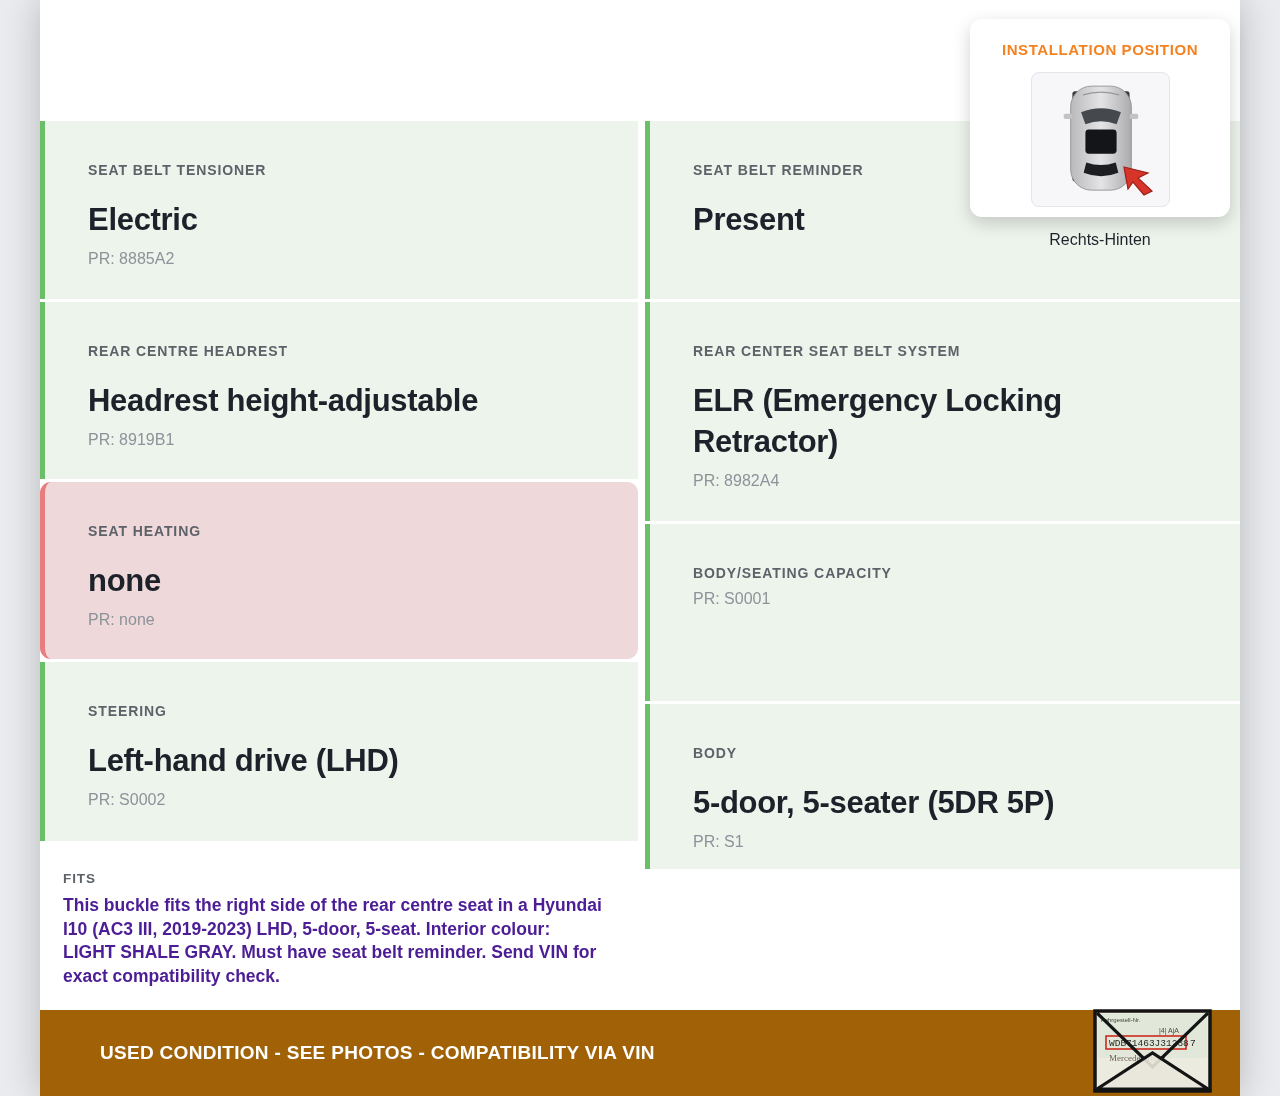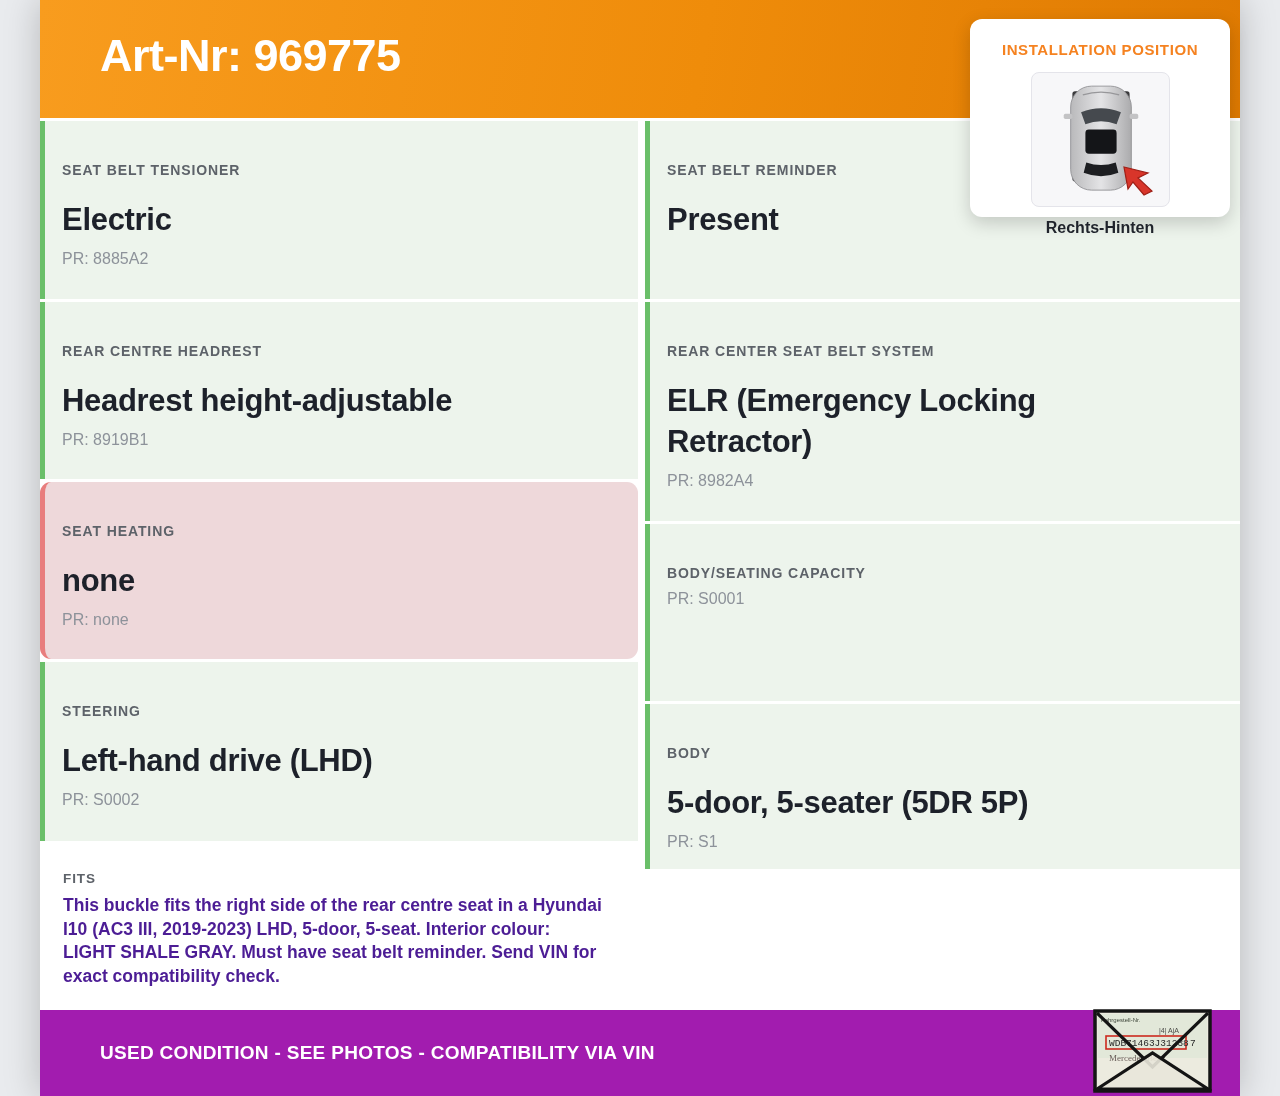--- a/index.html
+++ b/index.html
@@ -35,30 +35,30 @@
     margin-top:22px; font-size:15px; font-weight:800; letter-spacing:.6px;
     color:#f58220;
   }
   .install-imgbox {
     margin:14px auto 0; width:139px; height:135px;
     background:#f7f7f9; border:1px solid #e4e4ea; border-radius:8px;
     position:relative;
   }
   .car-svg { position:absolute; left:30px; top:7px; }
   .arrow-svg { position:absolute; right:12px; bottom:10px; }
-  .install-caption { margin-top:12px; font-size:16px; font-weight:700; color:#1f232b; }
+  .install-caption { margin-top:24px; font-size:16px; font-weight:400; color:#1f232b; }
   
   .col { position:absolute; top:121px; }
   .col-left  { left:0;     width:598px; }
   .col-right { left:605px; width:595px; }
   .card {
     background:#edf4ec;
     border-left:5px solid #6abf69;
     margin-bottom:3px;
-    padding:41px 24px 0 17px;
+    padding:41px 24px 0 43px;
   }
   .card.missing {
     background:#eed8da;
     border-left-color:#e87d7d;
     border-radius:11px;
   }
   .card-label {
     font-size:14px; font-weight:700; letter-spacing:.9px;
     color:#5d6269; text-transform:uppercase;
   }
@@ -75,39 +75,36 @@
   .fits-label {
     font-size:13.5px; font-weight:700; letter-spacing:.9px; color:#5d6269;
   }
   .fits-text {
     margin-top:8px; font-size:17.5px; font-weight:700; color:#4c1d95;
     line-height:1.35; max-width:548px;
   }
   
   .footer {
     position:absolute; left:0; top:1010px; width:1200px; height:86px;
-    background:#a21caf; display:flex; align-items:center;
+    background:#a16207; display:flex; align-items:center;
     z-index:2;
   }
   .footer-text {
     margin-left:60px; font-size:19px; font-weight:700; color:#ffffff;
     letter-spacing:.3px;
   }
   .stamp {
     position:absolute; left:1053px; top:1009px; width:119px; height:84px; z-index:4;
   }
 </style>
 </head>
 <body>
 
 <div class="sheet">
 
-  <div class="header">
-    <h1>Art-Nr: 969775</h1>
-  </div>
 
   <div class="install-card">
     <div class="install-title">INSTALLATION POSITION</div>
     <div class="install-imgbox">
       <svg class="car-svg" width="78" height="118" viewBox="0 0 90 130">
         <defs>
           <linearGradient id="carGrad" x1="0" y1="0" x2="1" y2="0">
             <stop offset="0" stop-color="#b9b9bb"></stop>
               <stop offset=".5" stop-color="#e4e4e6"></stop>
               <stop offset="1" stop-color="#ababad"></stop>

